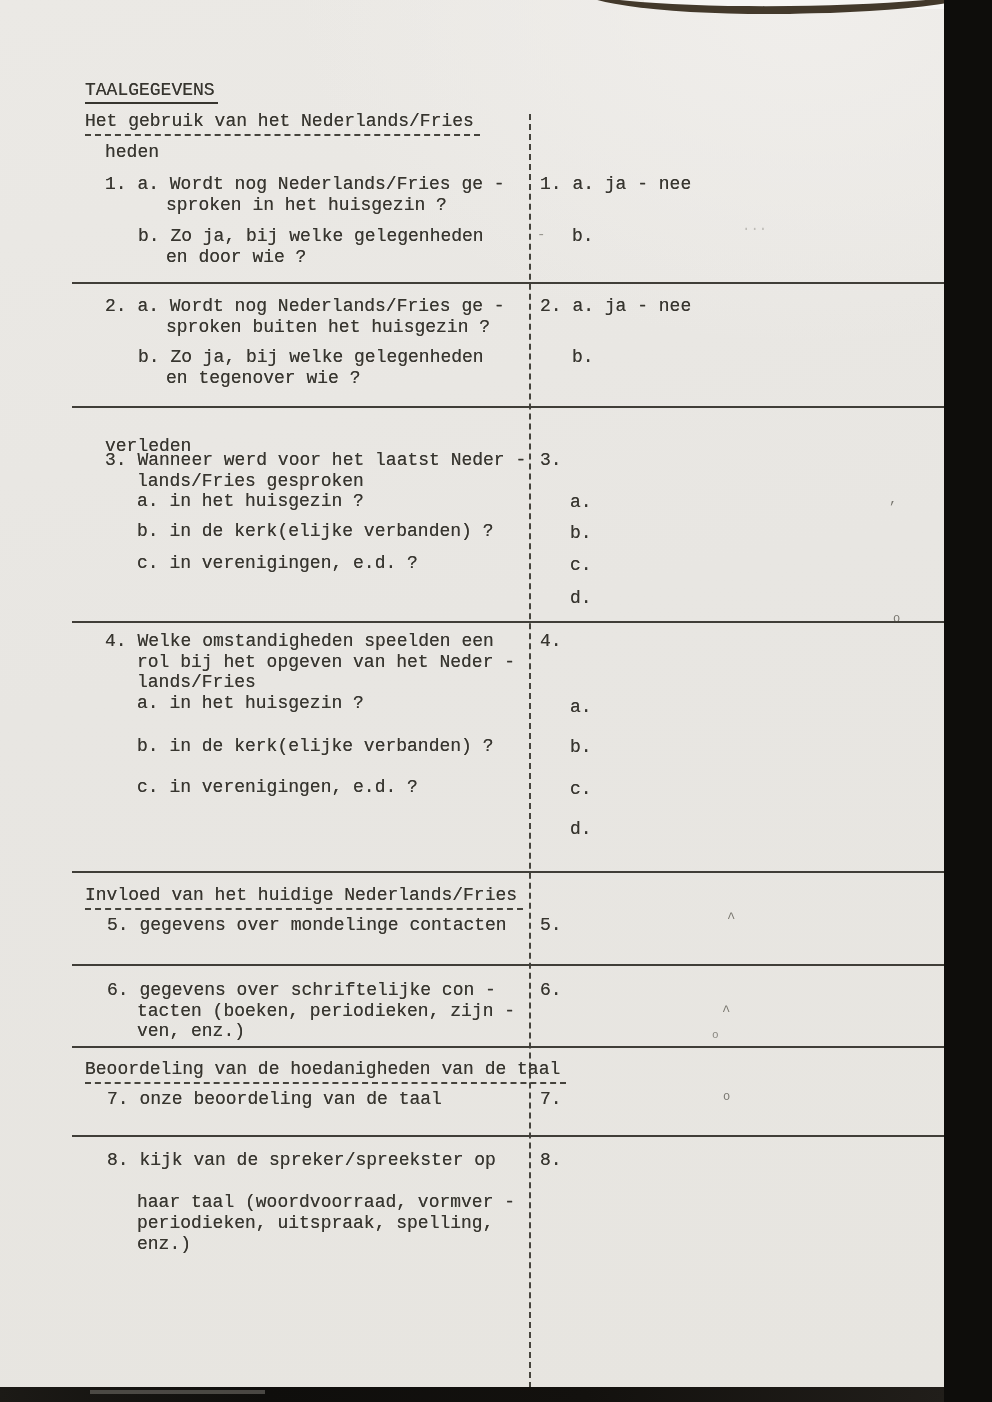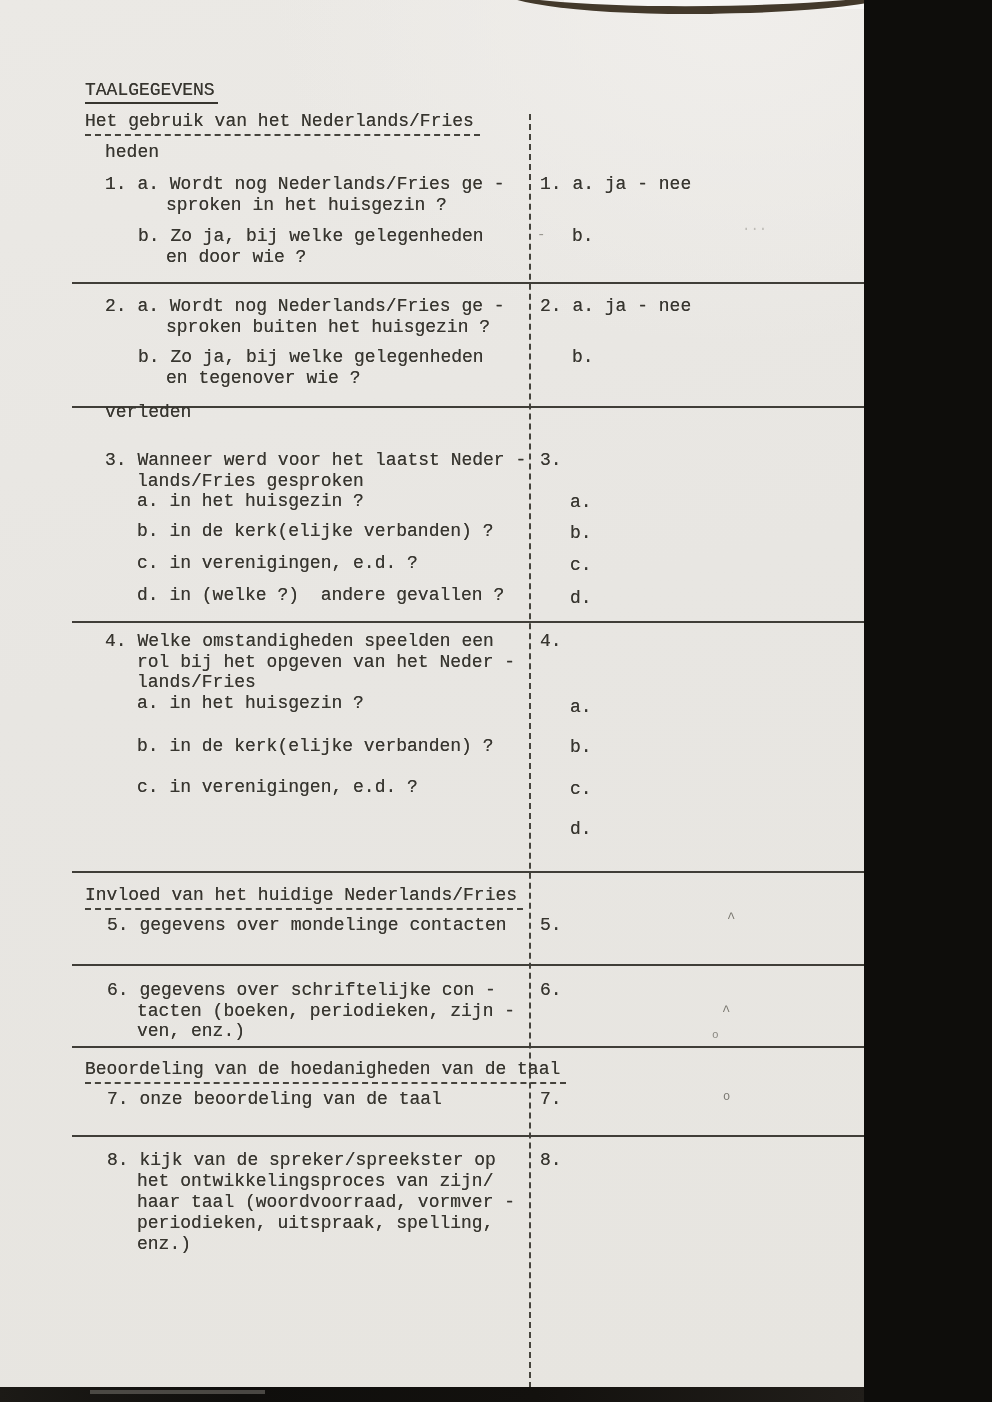--- a/index.html
+++ b/index.html
@@ -1,16 +1,16 @@
 <!DOCTYPE html>
 <html><head>
 <meta charset="utf-8">
 <style>
   html,body{margin:0;padding:0;background:#0e0d0b;}
-  .stage{position:relative;width:864px;height:1402px;overflow:hidden;
+  .stage{position:relative;width:944px;height:1402px;overflow:hidden;
          font-family:"Liberation Mono","DejaVu Sans Mono",monospace;}
   .paper{position:absolute;inset:0;
          background:
            radial-gradient(120% 55% at 85% 0%, #f0eeeb 0%, rgba(240,238,235,0) 45%),
            linear-gradient(168deg,#ebe9e5 0%,#e8e6e2 45%,#e7e5e0 100%);}
   .ln{position:absolute;font-size:18px;line-height:20px;color:#37352f;
       white-space:pre;text-shadow:0 0 .6px rgba(55,53,47,.75);}
   .title-underline{border-bottom:2px solid #37352f;padding:0 3px 2px 0;}
   .h-dashed{border-bottom:2px dashed #45433c;padding:0 6px 3px 0;}
   .hr{position:absolute;left:72px;width:905px;height:2px;background:#403e38;}
@@ -40,58 +40,56 @@
     <div class="hr" style="top:406px"></div>
     <div class="hr" style="top:621px"></div>
     <div class="hr" style="top:871px"></div>
     <div class="hr" style="top:964px"></div>
     <div class="hr" style="top:1046px"></div>
     <div class="hr" style="top:1135px"></div>
 
     <div class="ln title-underline" style="left:85px;top:80px">TAALGEGEVENS</div>
     <div class="ln h-dashed" style="left:85px;top:111px">Het gebruik van het Nederlands/Fries</div>
     <div class="ln" style="left:105px;top:142px">heden</div>
-    <div class="ln" style="left:105px;top:402px">verleden</div>
+    <div class="ln" style="left:105px;top:436px">verleden</div>
     <div class="ln h-dashed" style="left:85px;top:885px">Invloed van het huidige Nederlands/Fries</div>
     <div class="ln h-dashed" style="left:85px;top:1059px">Beoordeling van de hoedanigheden van de taal</div>
 
     <div class="ln" style="left:105px;top:174px">1. a. Wordt nog Nederlands/Fries ge -</div>
     <div class="ln" style="left:166px;top:195px">sproken in het huisgezin ?</div>
     <div class="ln" style="left:138px;top:226px">b. Zo ja, bij welke gelegenheden</div>
     <div class="ln" style="left:166px;top:247px">en door wie ?</div>
 
     <div class="ln" style="left:105px;top:296px">2. a. Wordt nog Nederlands/Fries ge -</div>
     <div class="ln" style="left:166px;top:317px">sproken buiten het huisgezin ?</div>
     <div class="ln" style="left:138px;top:347px">b. Zo ja, bij welke gelegenheden</div>
     <div class="ln" style="left:166px;top:368px">en tegenover wie ?</div>
 
     <div class="ln" style="left:105px;top:450px">3. Wanneer werd voor het laatst Neder -</div>
     <div class="ln" style="left:137px;top:471px">lands/Fries gesproken</div>
     <div class="ln" style="left:137px;top:491px">a. in het huisgezin ?</div>
     <div class="ln" style="left:137px;top:521px">b. in de kerk(elijke verbanden) ?</div>
     <div class="ln" style="left:137px;top:553px">c. in verenigingen, e.d. ?</div>
-    <div class="ln" style="left:137px;top:585px">d. in (welke ?)  andere gevallen ?</div>
 
     <div class="ln" style="left:105px;top:631px">4. Welke omstandigheden speelden een</div>
     <div class="ln" style="left:137px;top:652px">rol bij het opgeven van het Neder -</div>
     <div class="ln" style="left:137px;top:672px">lands/Fries</div>
     <div class="ln" style="left:137px;top:693px">a. in het huisgezin ?</div>
     <div class="ln" style="left:137px;top:736px">b. in de kerk(elijke verbanden) ?</div>
     <div class="ln" style="left:137px;top:777px">c. in verenigingen, e.d. ?</div>
 
     <div class="ln" style="left:107px;top:915px">5. gegevens over mondelinge contacten</div>
 
     <div class="ln" style="left:107px;top:980px">6. gegevens over schriftelijke con -</div>
     <div class="ln" style="left:137px;top:1001px">tacten (boeken, periodieken, zijn -</div>
     <div class="ln" style="left:137px;top:1021px">ven, enz.)</div>
 
     <div class="ln" style="left:107px;top:1089px">7. onze beoordeling van de taal</div>
 
     <div class="ln" style="left:107px;top:1150px">8. kijk van de spreker/spreekster op</div>
-    <div class="ln" style="left:137px;top:1171px">het ontwikkelingsproces van zijn/</div>
     <div class="ln" style="left:137px;top:1192px">haar taal (woordvoorraad, vormver -</div>
     <div class="ln" style="left:137px;top:1213px">periodieken, uitspraak, spelling,</div>
     <div class="ln" style="left:137px;top:1234px">enz.)</div>
 
     <div class="ln" style="left:540px;top:174px">1. a. ja - nee</div>
     <div class="ln" style="left:572px;top:226px">b.</div>
     <div class="ln" style="left:540px;top:296px">2. a. ja - nee</div>
     <div class="ln" style="left:572px;top:347px">b.</div>
     <div class="ln" style="left:540px;top:450px">3.</div>
     <div class="ln" style="left:570px;top:492px">a.</div>

